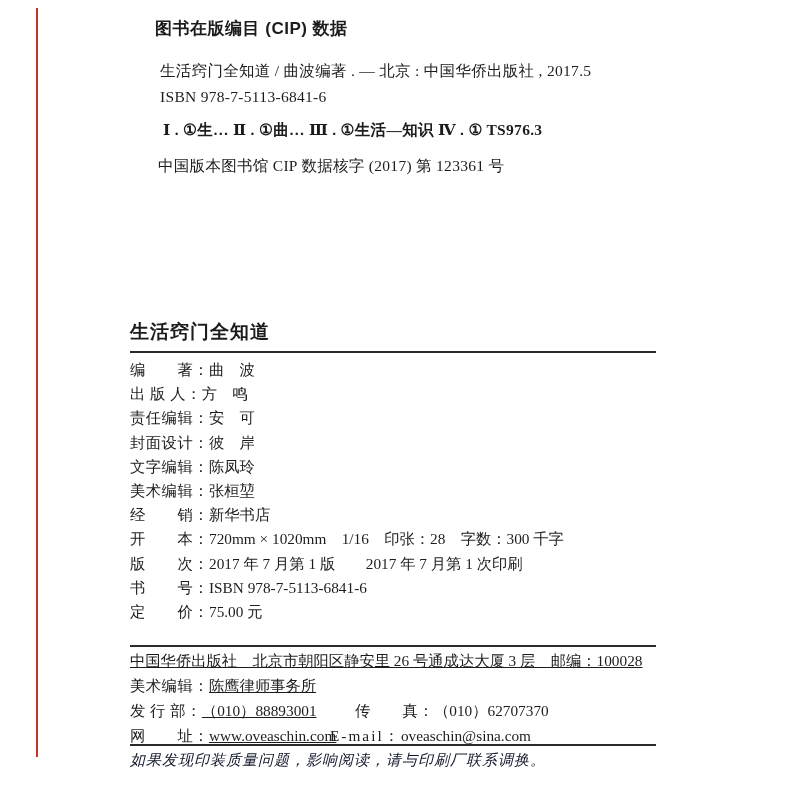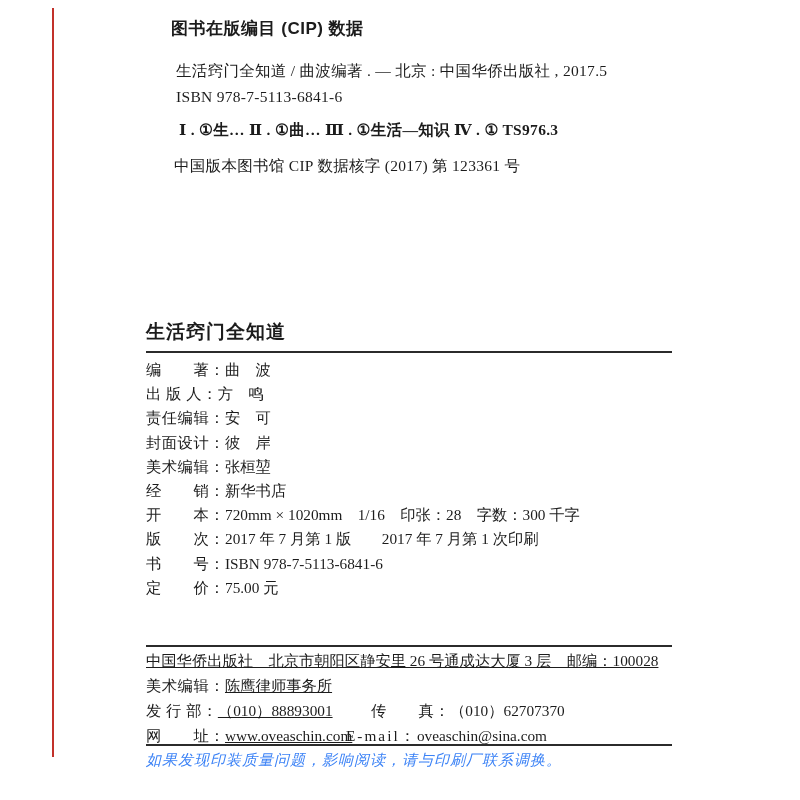--- a/index.html
+++ b/index.html
@@ -1,19 +1,19 @@
 <!DOCTYPE html>
 <html><head>
 <meta charset="utf-8">
 <style>
   html,body{margin:0;padding:0;background:#ffffff;}
   .page{
     position:relative;width:656px;height:800px;background:#ffffff;
     font-family:"Liberation Serif","DejaVu Serif",serif;
-    color:#1c1c1c;overflow:hidden;margin-left:16px;
+    color:#1c1c1c;overflow:hidden;
   }
   .red-rule{position:absolute;left:36px;top:8px;width:2px;height:749px;}
   .cip-heading{
     position:absolute;left:155px;top:17px;
     font-family:"Liberation Sans","DejaVu Sans",sans-serif;
     font-weight:bold;font-size:17px;letter-spacing:0.5px;
   }
   .cip-line{position:absolute;font-size:15.5px;letter-spacing:0.3px;white-space:nowrap;}
   .cip-l1{left:160px;top:61px;}
   .cip-l2{left:160px;top:88px;}
@@ -31,21 +31,21 @@
   .colophon{position:absolute;left:130px;top:358px;width:560px;}
   .colophon .row{height:24.2px;line-height:24.2px;font-size:15.3px;white-space:nowrap;}
   .lab{display:inline-block;letter-spacing:0.5px;}
   .pubblock{position:absolute;left:130px;top:648px;width:560px;text-decoration:underline;}
   .pubblock .row{position:relative;height:25px;line-height:25px;font-size:15.3px;white-space:nowrap;}
   .col2-fax{position:absolute;left:225px;top:0;}
   .col2-mail{position:absolute;left:200px;top:0;}
   .lsp{letter-spacing:2px;}
   .notice{
     position:absolute;left:130px;top:751px;
-    font-size:15px;font-style:italic;letter-spacing:1px;color:#3b82f6;
+    font-size:15px;font-style:italic;letter-spacing:1px;color:#0f172a;
   }
 </style>
 </head>
 <body>
 
 <div class="page">
 
   <div class="red-rule" style="background: rgb(194, 49, 42);"></div>
 
   <div class="cip-heading">图书在版编目 (CIP) 数据</div>
@@ -55,20 +55,21 @@
   <div class="cip-line cip-l4">中国版本图书馆 CIP 数据核字 (2017) 第 123361 号</div>
 
   <div class="book-title">生活窍门全知道</div>
   <div class="divider rule1"></div>
 
   <div class="colophon">
     <div class="row"><span class="lab">编　　著：</span><span>曲　波</span></div>
     <div class="row"><span class="lab">出 版 人：</span><span>方　鸣</span></div>
     <div class="row"><span class="lab">责任编辑：</span><span>安　可</span></div>
     <div class="row"><span class="lab">封面设计：</span><span>彼　岸</span></div>
+    <div class="row"><span class="lab">文字编辑：</span><span>陈凤玲</span></div>
     <div class="row"><span class="lab">美术编辑：</span><span>张桓堃</span></div>
     <div class="row"><span class="lab">经　　销：</span><span>新华书店</span></div>
     <div class="row"><span class="lab">开　　本：</span><span>720mm × 1020mm　1/16　印张：28　字数：300 千字</span></div>
     <div class="row"><span class="lab">版　　次：</span><span>2017 年 7 月第 1 版　　2017 年 7 月第 1 次印刷</span></div>
     <div class="row"><span class="lab">书　　号：</span><span>ISBN 978-7-5113-6841-6</span></div>
     <div class="row"><span class="lab">定　　价：</span><span>75.00 元</span></div>
   </div>
 
   <div class="divider rule2"></div>
 

